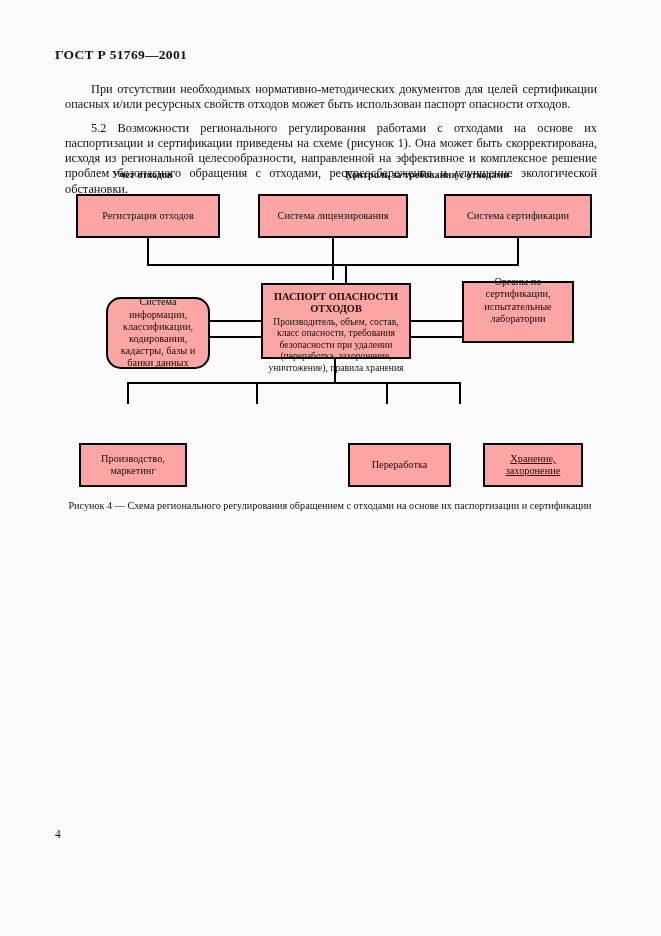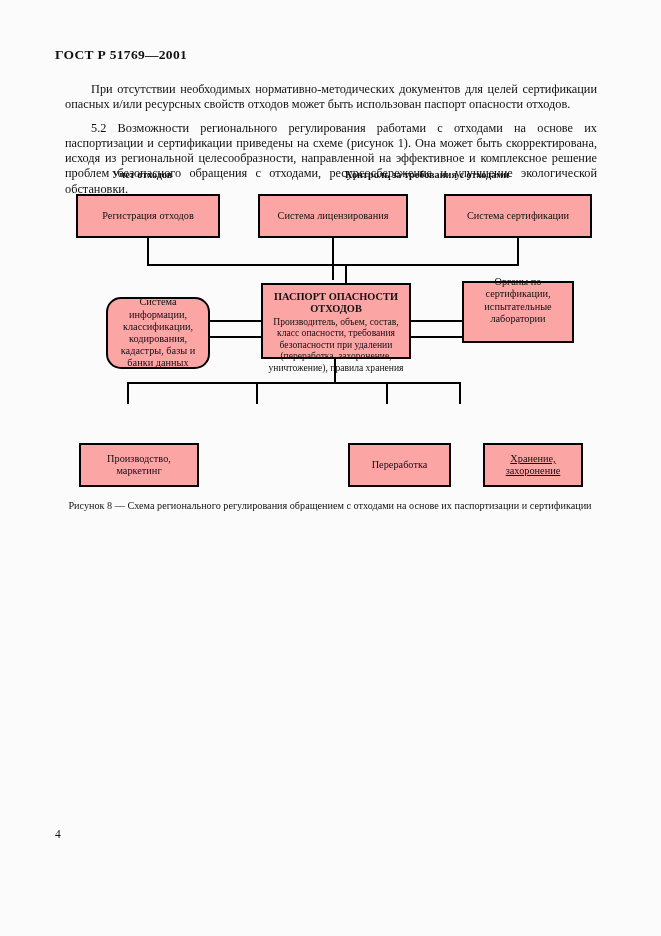--- a/index.html
+++ b/index.html
@@ -176,28 +176,28 @@
 
     <div class="line v" style="left:334px; top:199px; height:25px;"></div>
 
     <div class="line h" style="left:127px; top:222px; width:334px;"></div>
 
     <div class="line v" style="left:127px; top:222px; height:22px;"></div>
     <div class="line v" style="left:256px; top:222px; height:22px;"></div>
     <div class="line v" style="left:386px; top:222px; height:22px;"></div>
     <div class="line v" style="left:459px; top:222px; height:22px;"></div>
 
-    <div class="node" style="left:79px; top:283px; width:120px; height:44px;align-items:center;">
+    <div class="node" style="left:79px; top:283px; width:108px; height:44px;align-items:center;">
       <span class="inner">Производство, маркетинг</span>
     </div>
     <div class="node" style="left:348px; top:283px; width:103px; height:44px;">
       <span class="inner">Переработка</span>
     </div>
     <div class="node" style="left:483px; top:283px; width:100px; height:44px;text-decoration:underline;">
       <span class="inner">Хранение, захоронение</span>
     </div>
   </div>
 
-  <div class="caption">Рисунок 8 — Схема регионального регулирования обращением с отходами на основе их паспортизации и сертификации</div>
+  <div class="caption">Рисунок 4 — Схема регионального регулирования обращением с отходами на основе их паспортизации и сертификации</div>
 
   <div class="page-number">4</div>
 
 </div>
 
 </body></html>

